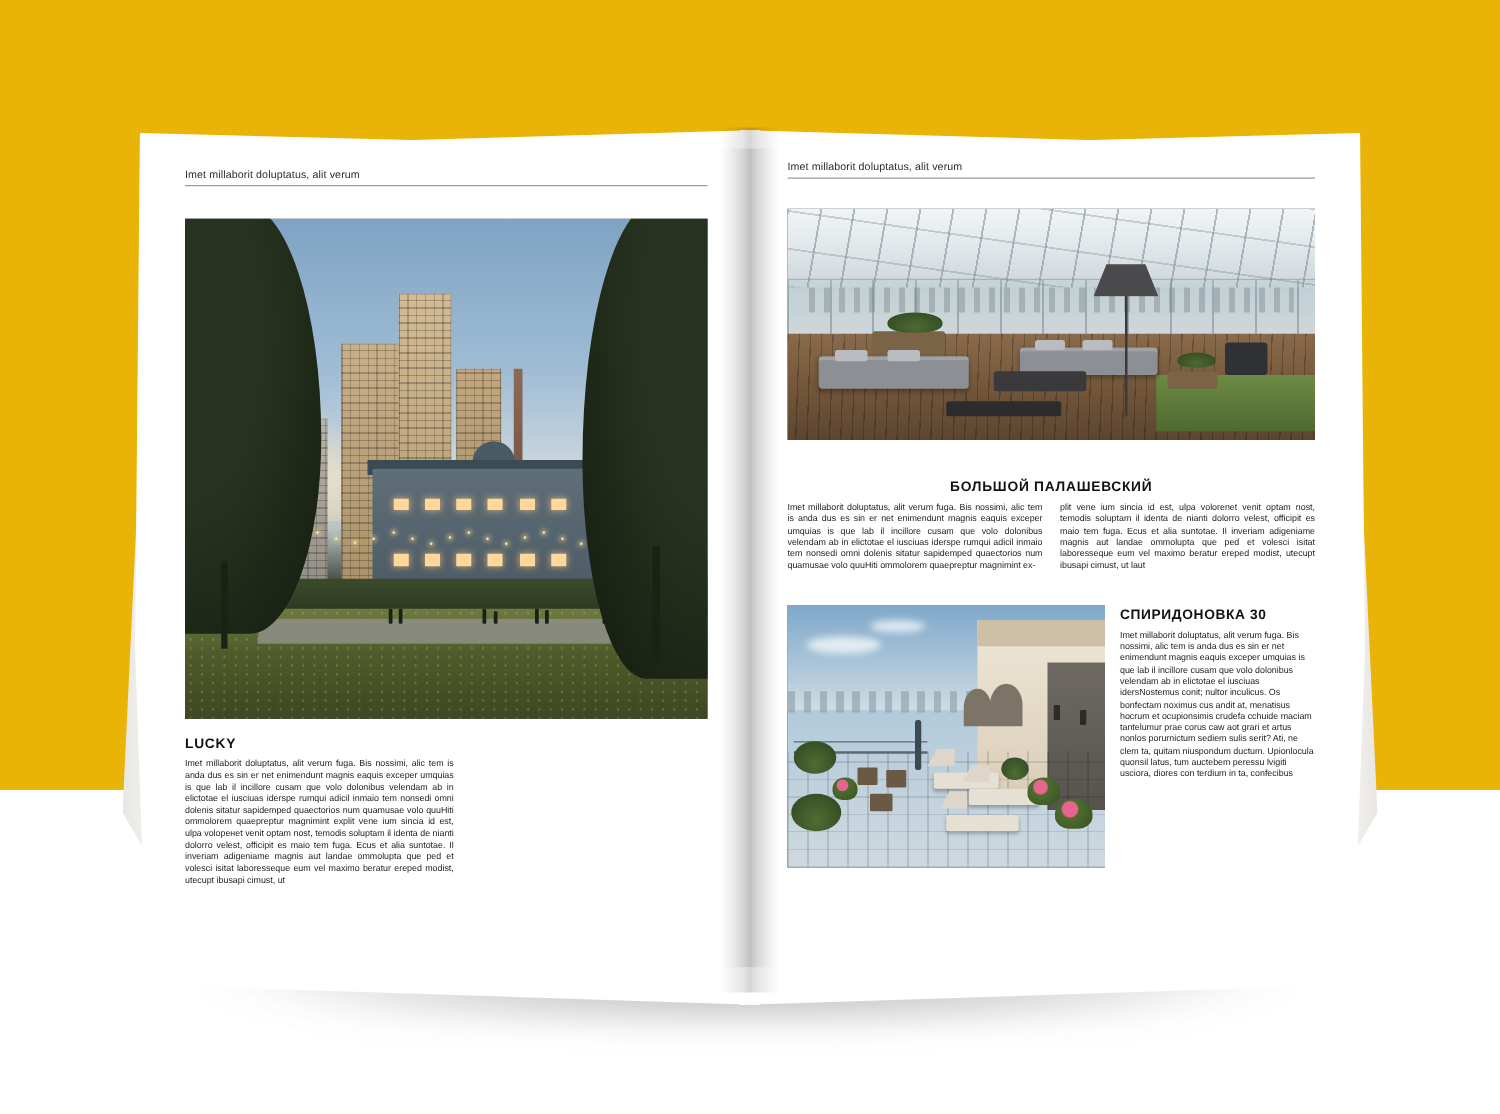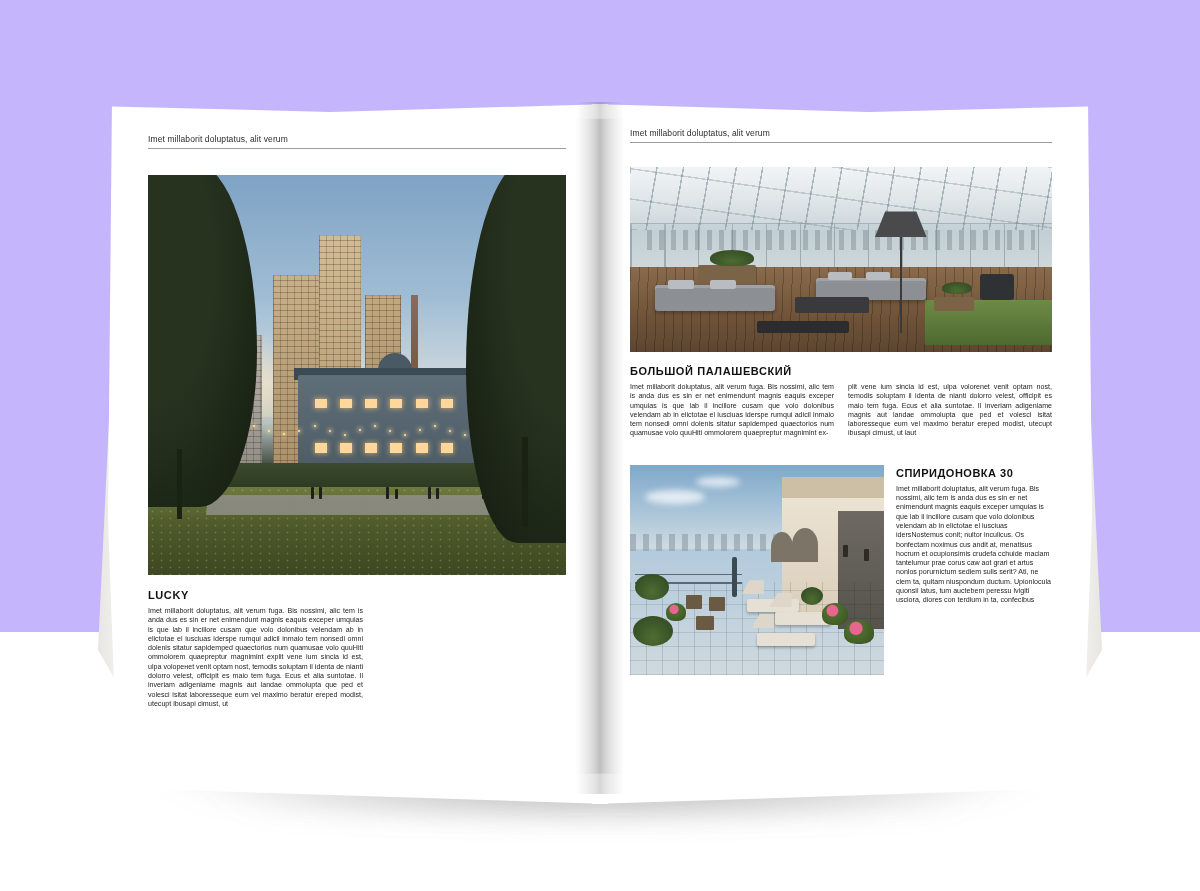--- a/index.html
+++ b/index.html
@@ -8,21 +8,21 @@
     width: 1200px; height: 891px;
     background: #ffffff;
     font-family: "Liberation Sans", sans-serif;
     overflow: hidden;
   }
 
   
   .stage {
     position: relative;
     width: 1200px; height: 632px;
-    background: #c4b5fd;
+    background: #eab308;
     padding-left: 22px;
   }
 
   
   .book-shadow {
     position: absolute;
     left: 120px; top: 150px;
     width: 960px; height: 660px;
     background: radial-gradient(ellipse at 50% 60%, rgba(120,120,120,0.45) 0%, rgba(150,150,150,0.22) 45%, rgba(255,255,255,0) 72%);
     filter: blur(14px);
@@ -123,21 +123,21 @@
     text-align: justify;
     hyphens: auto;
   }
 
   
   .left-fig { margin-top: 26px; height: 400px; }
   .left-caption { margin-top: 12px; width: 215px; }
 
   
   .right-fig-1 { margin-top: 24px; height: 185px; }
-  .r1-title { margin-top: 13px; }
+  .r1-title { margin-top: 32px; text-align: center; }
   .r1-text { margin-top: 2px; }
   .right-lower {
     display: flex;
     gap: 12px;
     margin-top: 26px;
     align-items: flex-start;
   }
   .right-fig-2 { width: 254px; height: 210px; flex: none; }
   .right-col {
     flex: 1;

